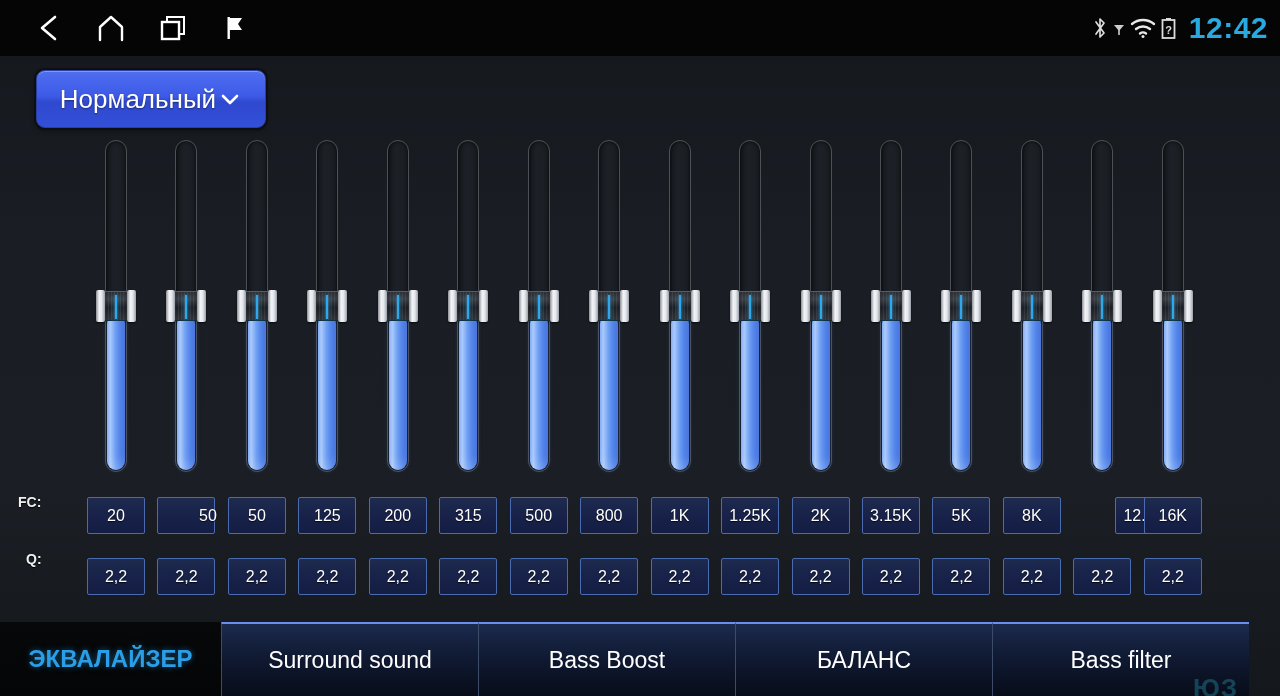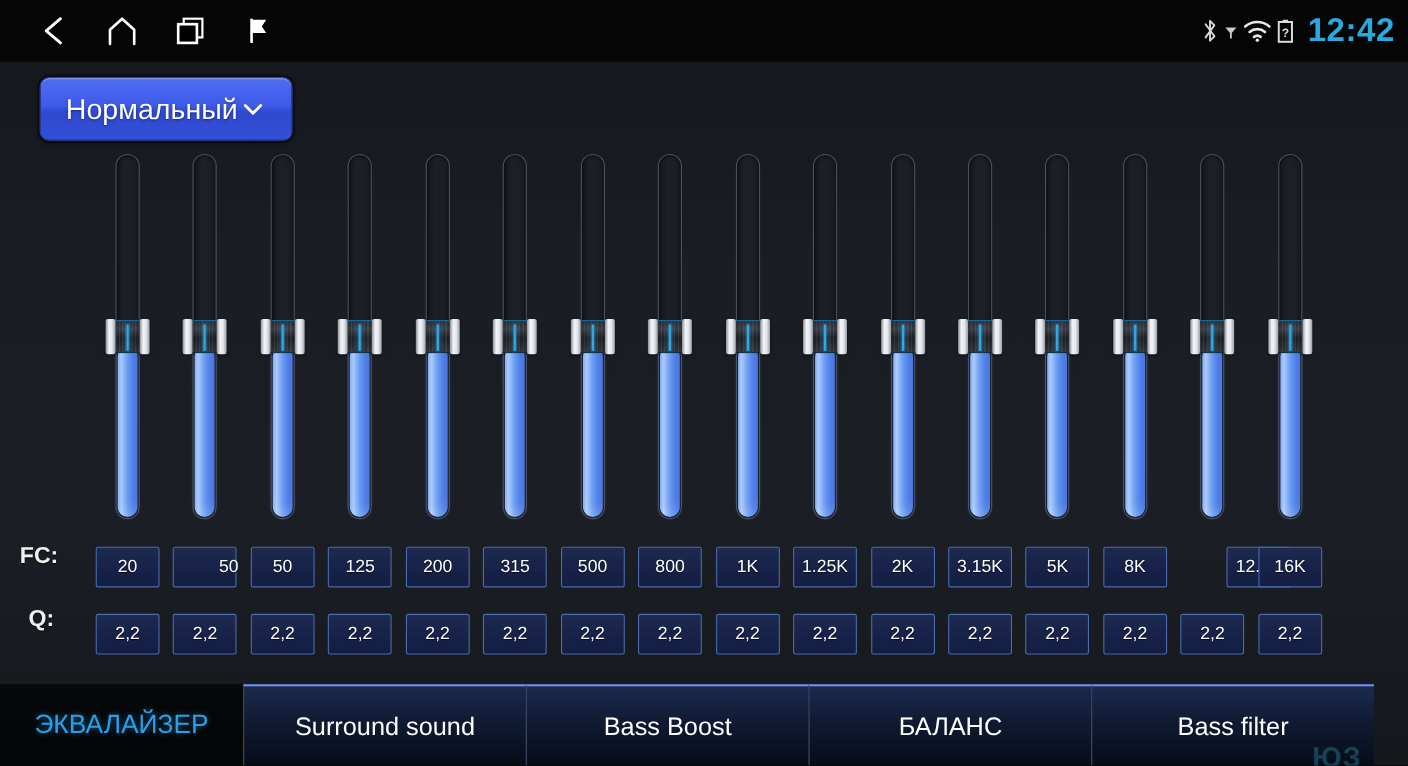--- a/index.html
+++ b/index.html
@@ -87,21 +87,21 @@
   .sthumb .cap {
     position:absolute; top:-1px; width:9px; height:32px; border-radius:2px;
     background:linear-gradient(90deg,#8d9198 0%,#f2f4f7 35%,#e4e7ec 65%,#9aa0a8 100%);
     box-shadow:0 1px 2px rgba(0,0,0,.7);
   }
   .sthumb .cap.l { left:0; }
   .sthumb .cap.r { right:0; }
 
   
   .rowlabel {
-    position:absolute; color:#f0f0f0; font-size:21px; font-weight:bold;
+    position:absolute; color:#f0f0f0; font-size:14px; font-weight:bold;
     text-shadow:0 1px 1px #000;
   }
   #fc-label { left:18px; top:494px; }
   #q-label  { left:26px; top:551px; }
   .valbox {
     position:absolute; width:58px; height:37px;
     background:linear-gradient(180deg,#1e2a4e 0%,#18224a 50%,#141d42 100%);
     border:1px solid #4a6bb0; border-radius:2px;
     display:flex; align-items:center; justify-content:center;
     color:#ffffff; font-size:16px; cursor:pointer;
@@ -377,21 +377,21 @@
       <div class="valbox q" style="left: 721.05px; top: 558px;">2,2</div>
       <div class="valbox q" style="left: 791.5px; top: 558px;">2,2</div>
       <div class="valbox q" style="left: 861.95px; top: 558px;">2,2</div>
       <div class="valbox q" style="left: 932.4px; top: 558px;">2,2</div>
       <div class="valbox q" style="left: 1002.85px; top: 558px;">2,2</div>
       <div class="valbox q" style="left: 1073.3px; top: 558px;">2,2</div>
       <div class="valbox q" style="left: 1143.75px; top: 558px;">2,2</div>
     </div>
 
   <div id="tabbar">
-      <div class="tab active" style="width: 221px;">
+      <div class="tab active" style="width: 221px; font-weight: bold;">
         <span>ЭКВАЛАЙЗЕР</span>
       </div>
       <div class="tab" style="width: 257px; text-align: right;">
         <span>Surround sound</span>
       </div>
       <div class="tab" style="width: 257px;">
         <span>Bass Boost</span>
       </div>
       <div class="tab" style="width: 257px;">
         <span>БАЛАНС</span>

